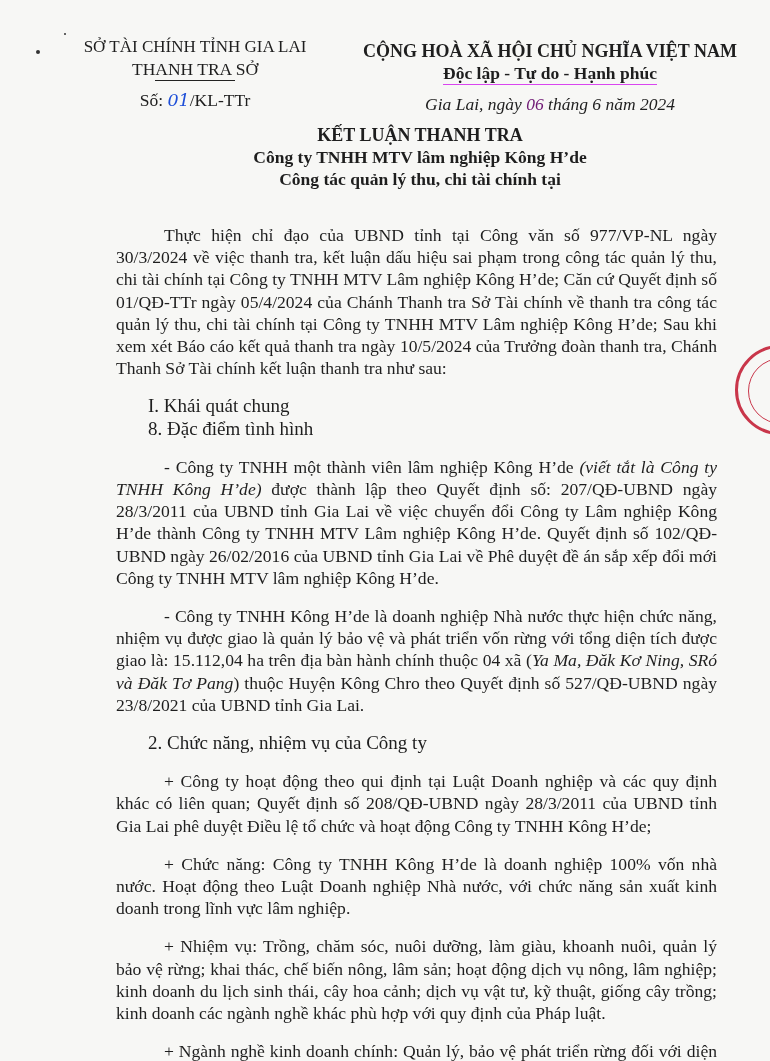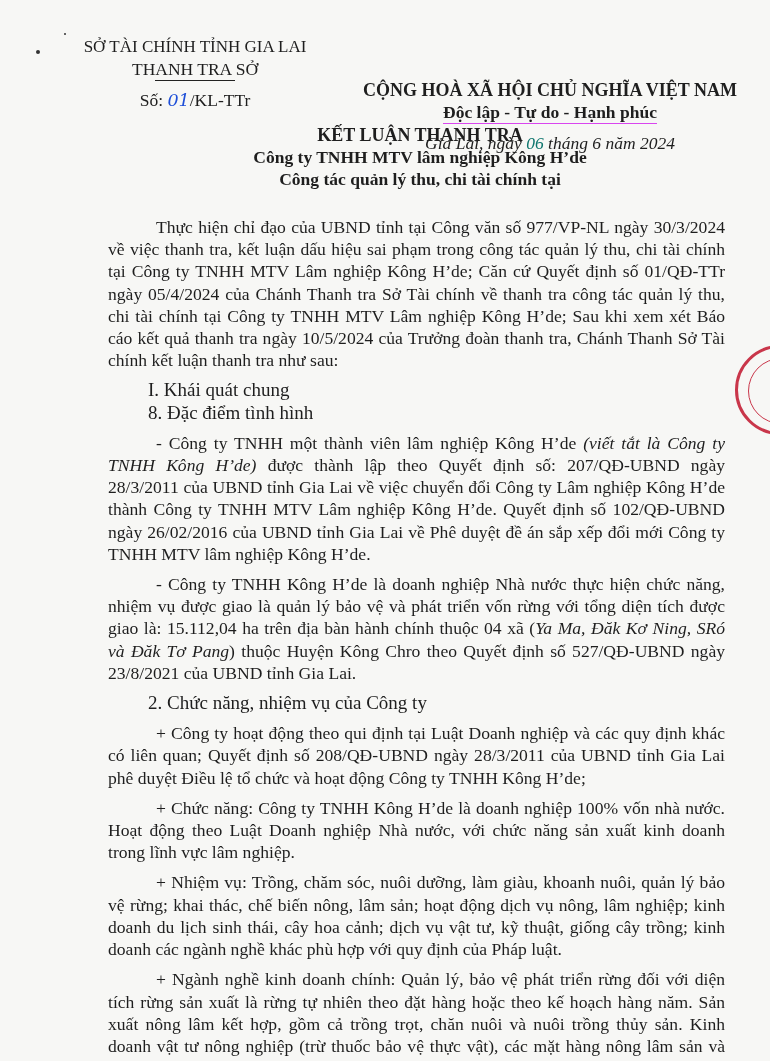--- a/index.html
+++ b/index.html
@@ -5,35 +5,35 @@
   html, body { margin: 0; padding: 0; }
   body {
     width: 770px; height: 1061px; overflow: hidden;
     background: #f7f7f5;
     font-family: "Liberation Serif", "DejaVu Serif", serif;
     color: #1e1e1e;
     position: relative;
   }
   .page { position: absolute; left: 0; top: 0; width: 770px; height: 1061px; }
   .hdr-left { position: absolute; left: 60px; top: 36px; width: 270px; text-align: center; }
-  .hdr-right { position: absolute; left: 330px; top: 40px; width: 440px; text-align: center; margin-top: 39px; }
+  .hdr-right { position: absolute; left: 330px; top: 40px; width: 440px; text-align: center; }
   .agency { font-size: 17px; line-height: 22px; }
   .unit { font-size: 17.5px; font-weight: normal; line-height: 22px; }
   .unit-line { width: 80px; height: 1px; background: #222; margin: 0 auto; }
   .docno { font-size: 17.5px; line-height: 30px; margin-top: 4px; }
   .docno .hand { font-family: "DejaVu Serif", serif; font-style: italic; color: #1d4ed8; }
   .nation { font-size: 18px; font-weight: bold; line-height: 22px; }
   .motto { font-size: 17.5px; font-weight: bold; line-height: 22px; display: inline-block; border-bottom: 1px solid #d946ef; }
   .place { font-size: 17.5px; font-style: italic; line-height: 30px; margin-top: 4px; }
-  .place .hand { color: #0f766e; }
+  .place .hand { color: #701a75; }
   .title-block { position: absolute; left: 100px; top: 124px; width: 640px; text-align: center; }
   .title-block .t1 { font-size: 18px; font-weight: bold; line-height: 22px; }
   .title-block .t2 { font-size: 17.5px; font-weight: bold; line-height: 22px; }
   .body { position: absolute; left: 100px; top: 208px; width: 633px; font-size: 17.6px; line-height: 22.2px; text-align: justify; }
-  .body p { margin: 8px; text-indent: 48px; }
+  .body p { margin: 16px; text-indent: 48px; }
   .body h3 { margin: 0; font-size: 19px; font-weight: normal; text-indent: 48px; line-height: 22.2px; }
   .body .it { font-style: italic; }
   .stamp { position: absolute; left: 735px; top: 345px; width: 90px; height: 90px; border-radius: 50%; border: 3px solid #c9364a; box-sizing: border-box; }
   .stamp-inner { position: absolute; left: 10px; top: 10px; width: 64px; height: 64px; border-radius: 50%; border: 1.5px solid #c9364a; }
   .speck { position: absolute; background: #333; border-radius: 50%; }
 </style>
 </head>
 <body>
 
 <div class="page">

